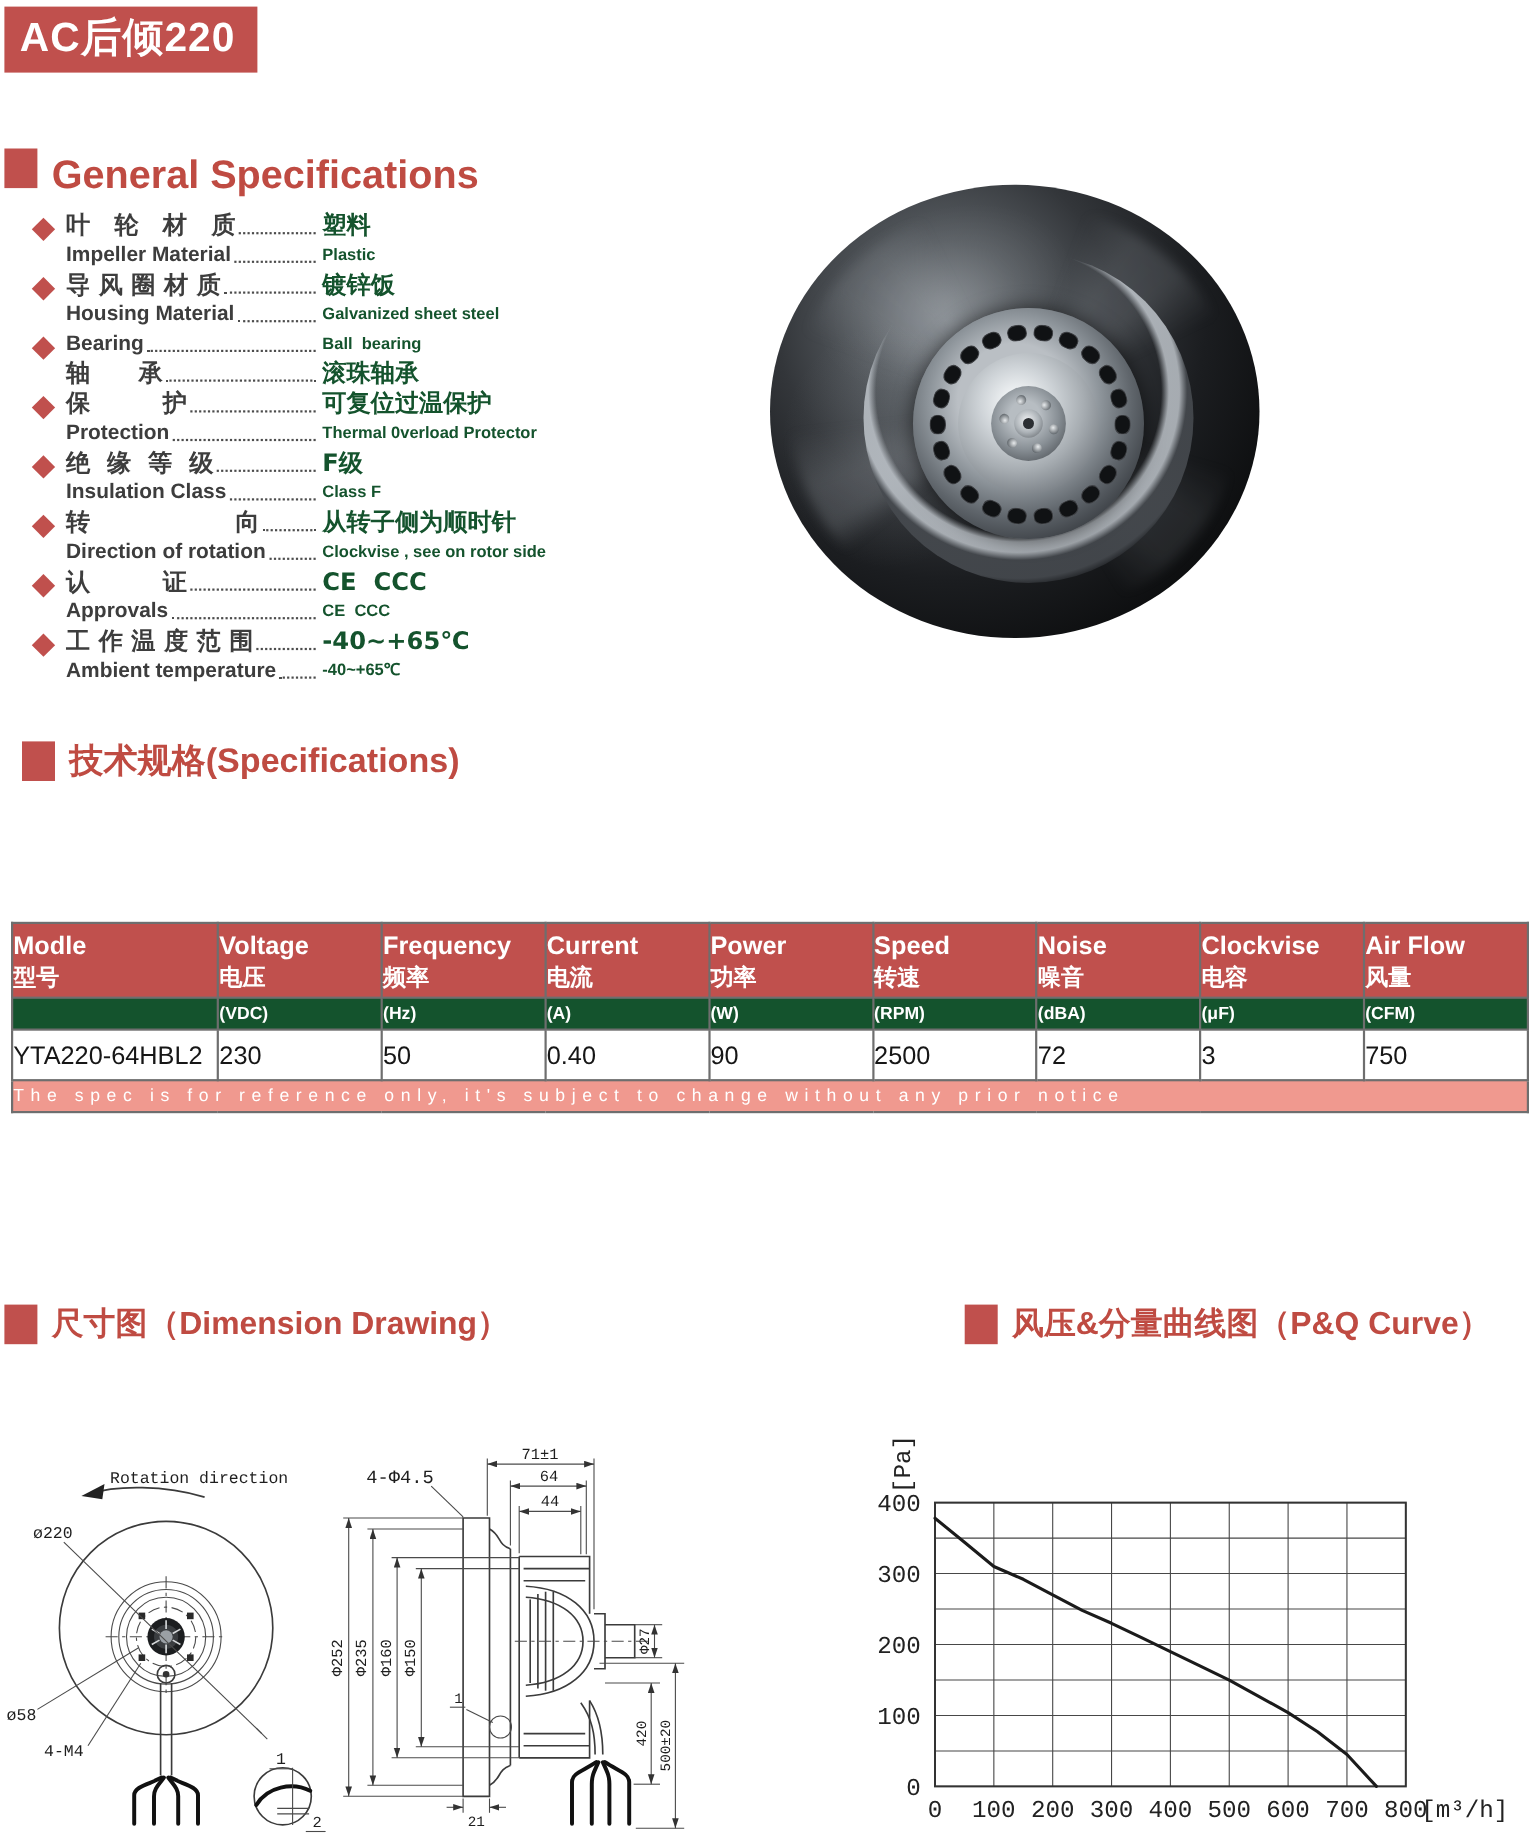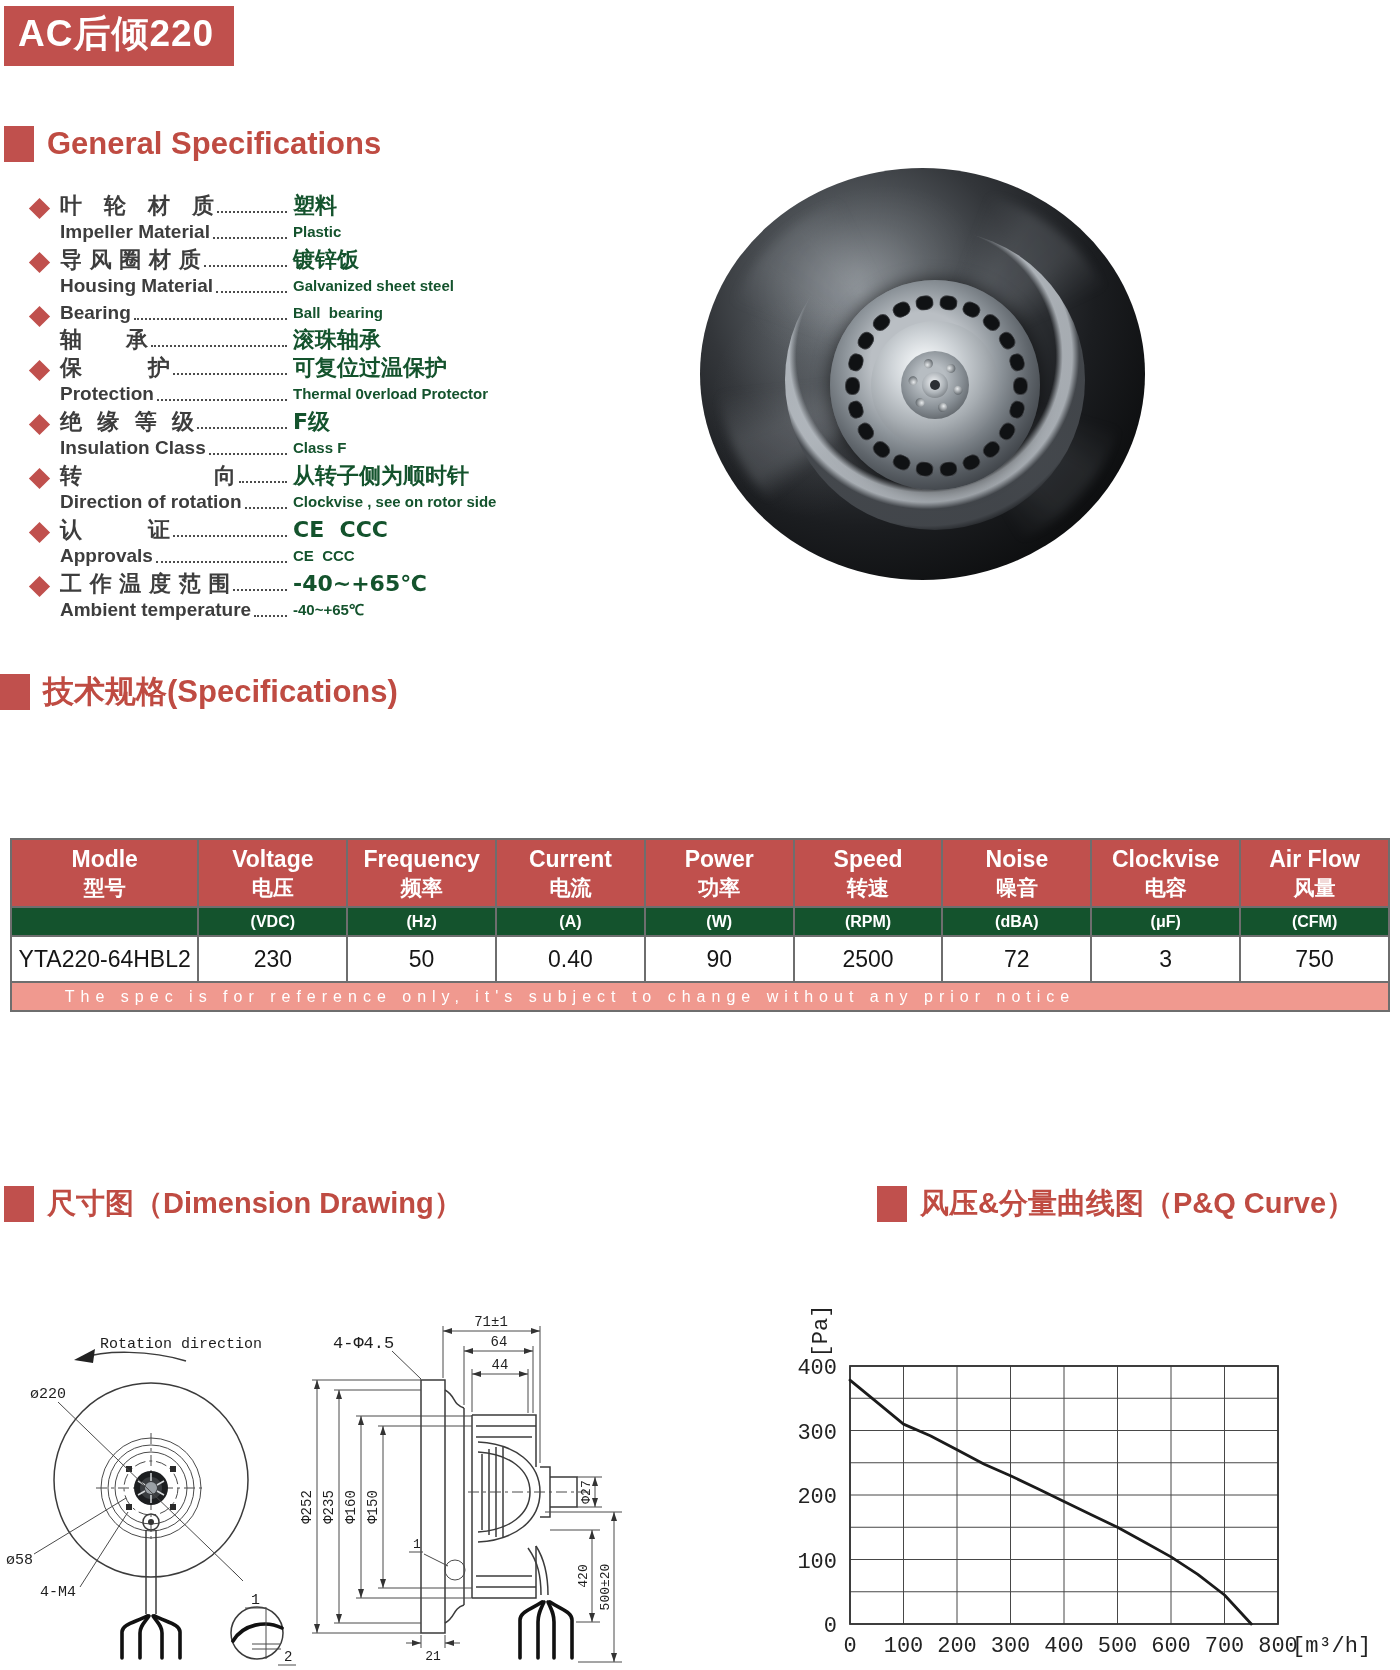--- a/index.html
+++ b/index.html
@@ -6,22 +6,22 @@
   #page{position:relative;width:1400px;height:1670px;background:#ffffff;overflow:hidden;
         font-family:"Liberation Sans",sans-serif;}
 
   
   #title-badge{position:absolute;left:4px;top:6px;background:#c0504d;color:#ffffff;
     font-size:37px;font-weight:bold;padding:3px 20px 7px 14px;letter-spacing:1px;
     font-family:"Liberation Sans",sans-serif;}
   .section-head{position:absolute;display:flex;align-items:center;gap:13px;}
   .section-head .sq{width:30px;height:36px;background:#c0504d;flex:0 0 30px;}
   .section-head .txt{font-weight:bold;color:#bf4b42;white-space:nowrap;}
-  #gs-head{left:4px;top:126px;}   #gs-head .txt{font-size:31px;}
-  #spec2-head{left:0;top:671px;}#spec2-head .txt{font-size:31px;}
+  #gs-head{left:4px;top:126px;}   #gs-head .txt{font-size:36px;margin-top:12px;}
+  #spec2-head{left:20px;top:671px;}#spec2-head .txt{font-size:31px;}
   #dim-head{left:4px;top:1184px;} #dim-head .txt{font-size:29px;}
   #pq-head{left:877px;top:1184px;}#pq-head .txt{font-size:29px;}
 
   
   #spec-list{position:absolute;left:32px;top:192px;width:520px;}
   .spec-item{display:flex;align-items:flex-start;margin-bottom:1px;}
   .diamond{width:15px;height:15px;background:#c0504d;transform:rotate(45deg);
     margin:9px 13px 0 0;flex:0 0 15px;}
   .spec-lines{flex:1;}
   .spec-line{display:flex;align-items:flex-end;width:478px;}
@@ -61,21 +61,21 @@
       background:radial-gradient(circle at 45% 40%,#b7bdc2 0 25%,#888f95 55%,#54595e 85%,#43474c 100%);}
   .hub-screw{position:absolute;left:50%;top:50%;width:9px;height:9px;margin:-4.5px;border-radius:50%;
       background:radial-gradient(circle at 40% 35%,#e8ebed,#6c7277 70%,#2f3336);}
   .fan-shaft{left:222px;top:204px;width:26px;height:26px;
       background:radial-gradient(circle at 45% 40%,#f0f2f4,#aeb4b9 50%,#565b60);}
   .fan-shaft-dot{left:230px;top:212px;width:10px;height:10px;background:#2c2f33;}
 
   
   #spec-table{position:absolute;left:10px;top:838px;width:1380px;border-collapse:collapse;
       table-layout:fixed;}
-  #spec-table th,#spec-table td{border:2px solid #6e6e6e;text-align:center;padding:0;}
+  #spec-table th,#spec-table td{border:2px solid #6e6e6e;text-align:left;padding:0;}
   #spec-table thead th.hd{background:#c0504d;color:#ffffff;height:66px;vertical-align:middle;}
   #spec-table .h-en{font-size:23px;font-weight:bold;line-height:30px;font-family:"Liberation Sans",sans-serif;}
   #spec-table .h-zh{font-size:21px;font-weight:bold;line-height:28px;font-family:"DejaVu Sans",sans-serif;}
   #spec-table tr.units td{background:#14532d;color:#ffffff;font-size:16px;font-weight:bold;height:27px;}
   #spec-table tr.vals td{background:#ffffff;color:#161616;font-size:23px;height:44px;
       font-family:"Liberation Sans",sans-serif;}
   #spec-table td.foot{background:#f0998f;color:#ffffff;font-size:16px;letter-spacing:6px;
       height:27px;padding-right:260px;white-space:nowrap;overflow:hidden;}
 
   

